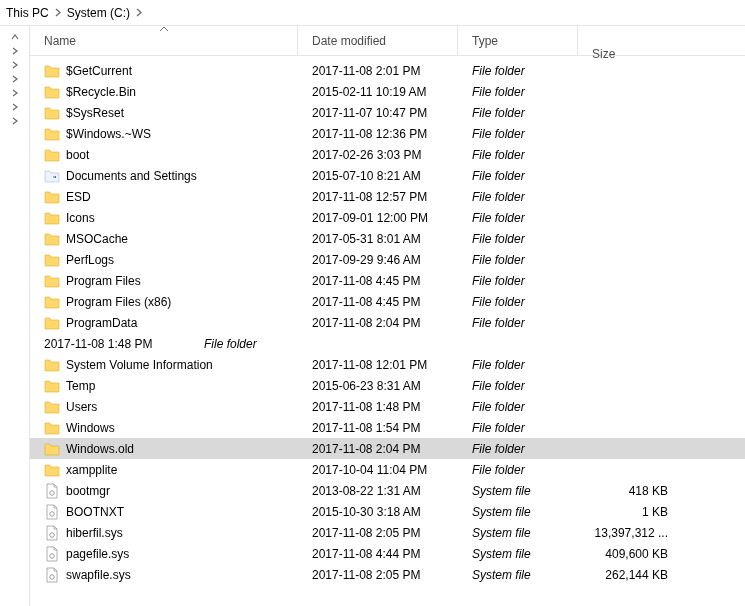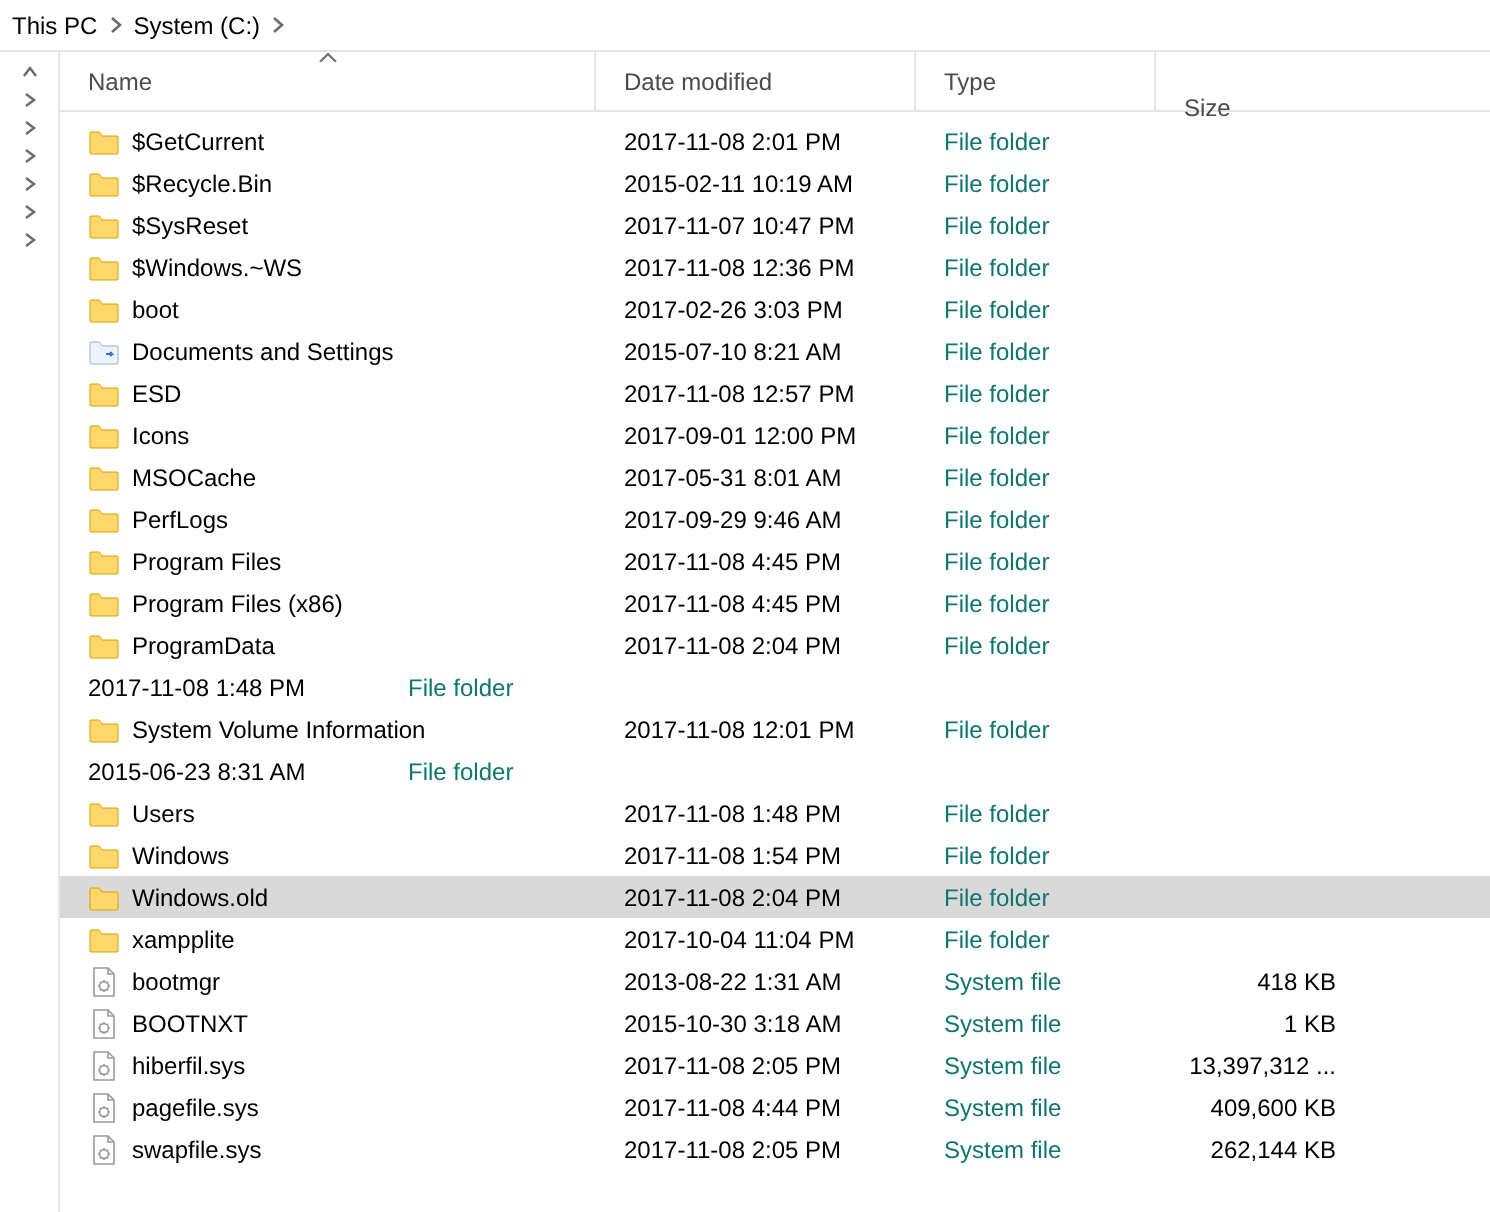--- a/index.html
+++ b/index.html
@@ -83,21 +83,21 @@
   .rows { padding-top: 4px; }
   .row {
     display: flex;
     align-items: center;
     height: 21px;
   }
   .row.selected { background: #d9d9d9; }
   .cell { overflow: hidden; white-space: nowrap; text-overflow: ellipsis; }
   .c-name { width: 268px; display: flex; align-items: center; gap: 6px; padding-left: 14px; }
   .c-date { width: 160px; padding-left: 14px; color: #000; }
-  .c-type { width: 120px; padding-left: 14px; color: #0f766e; }
+  .c-type { width: 120px; padding-left: 14px; color: #000000; font-style: italic; }
   .c-size { width: 100px; text-align: right; padding-right: 10px; color: #000; }
 
   .icon { width: 16px; height: 16px; flex: 0 0 16px; display:flex; align-items:center; justify-content:center; }
 
   
   .folder svg, .sfile svg, .ffolder svg { display:block; }
 
 </style>
 </head>
 <body>
@@ -361,20 +361,28 @@
     <path d="M1 4 L1 13.5 Q1 14 1.5 14 L14.5 14 Q15 14 15 13.5 L15 5.5 Q15 5 14.5 5 L7 5 L6 3.5 Q5.8 3 5.3 3 L1.5 3 Q1 3 1 3.5 Z" fill="#ffd76a" stroke="#d9a000" stroke-width="0.5"></path>
   </svg>
 </span>
             <span>System Volume Information</span>
           </div>
           <div class="cell c-date">2017-11-08 12:01 PM</div>
           <div class="cell c-type">File folder</div>
           <div class="cell c-size"></div>
         </div>
         <div class="row">
+          <div class="cell c-name">
+            <span class="icon folder">
+  <svg width="16" height="16" viewBox="0 0 16 16">
+    <path d="M1 4 L1 13.5 Q1 14 1.5 14 L14.5 14 Q15 14 15 13.5 L15 5.5 Q15 5 14.5 5 L7 5 L6 3.5 Q5.8 3 5.3 3 L1.5 3 Q1 3 1 3.5 Z" fill="#ffd76a" stroke="#d9a000" stroke-width="0.5"></path>
+  </svg>
+</span>
+            <span>Temp</span>
+          </div>
           <div class="cell c-date">2015-06-23 8:31 AM</div>
           <div class="cell c-type">File folder</div>
           <div class="cell c-size"></div>
         </div>
         <div class="row">
           <div class="cell c-name">
             <span class="icon folder">
   <svg width="16" height="16" viewBox="0 0 16 16">
     <path d="M1 4 L1 13.5 Q1 14 1.5 14 L14.5 14 Q15 14 15 13.5 L15 5.5 Q15 5 14.5 5 L7 5 L6 3.5 Q5.8 3 5.3 3 L1.5 3 Q1 3 1 3.5 Z" fill="#ffd76a" stroke="#d9a000" stroke-width="0.5"></path>
   </svg>

